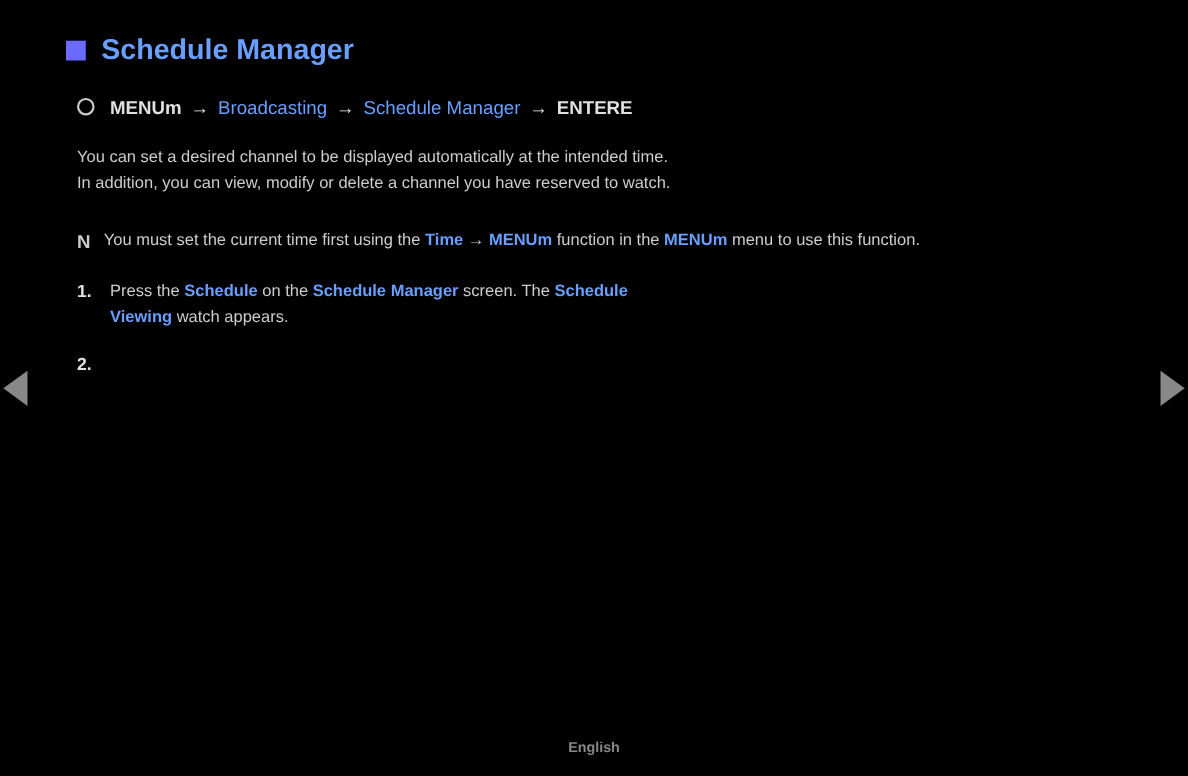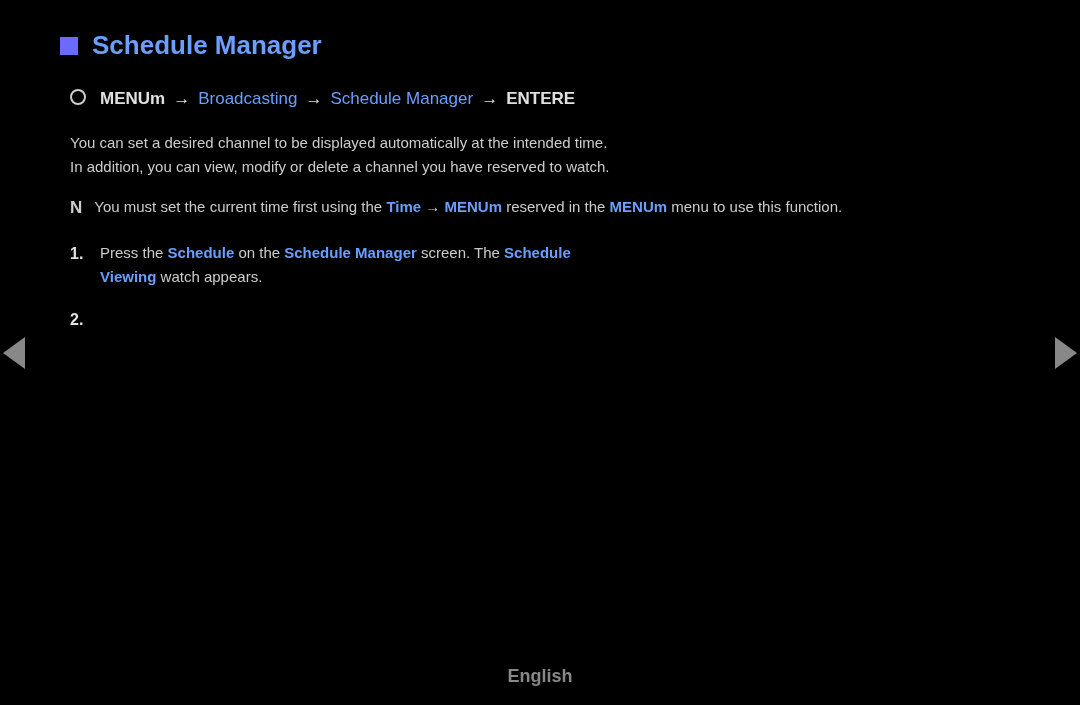--- a/index.html
+++ b/index.html
@@ -70,21 +70,21 @@
 
     .menu-arrow {
       color: #e0e0e0;
       margin: 0 4px;
     }
 
     .description {
       font-size: 15px;
       color: #ccc;
       line-height: 1.6;
-      margin-bottom: 16px;
+      margin-bottom: 28px;
       padding-left: 10px;
     }
 
     .note-block {
       display: flex;
       align-items: flex-start;
       margin-bottom: 20px;
       padding-left: 10px;
     }
 
@@ -195,21 +195,21 @@
       border-bottom: 16px solid transparent;
       border-left: 22px solid #888;
     }
 
     .footer {
       position: absolute;
       bottom: 18px;
       left: 50%;
       transform: translateX(-50%);
       color: #888;
-      font-size: 18px;
+      font-size: 13px;
       font-weight: bold;
     }
   </style>
 </head>
 <body>
 
 <div class="nav-left">
   <div class="nav-arrow-left"></div>
 </div>
 
@@ -236,21 +236,21 @@
   </div>
 
   <div class="description">
     <span>You can set a desired channel to be displayed automatically at the intended time.</span><br>
     <span>In addition, you can view, modify or delete a channel you have reserved to watch.</span>
   </div>
 
   <div class="note-block">
     <span class="note-n">N</span>
     <div class="note-text">
-      <span>You must set the current time first using the </span><span class="highlight">Time</span><span> → </span><span class="highlight">MENUm</span><span> reserved in the </span><span class="highlight">MENUm</span><span> menu to use this function.</span>
+      <span>You must set the current time first using the </span><span class="highlight">Time</span><span> → </span><span class="highlight">MENUm</span><span> function in the </span><span class="highlight">MENUm</span><span> menu to use this function.</span>
     </div>
   </div>
 
   <div class="steps-list">
 
     <div class="step-item">
       <span class="step-number">1.</span>
       <div class="step-text">
         <span>Press the </span><span class="highlight">Schedule</span><span> on the </span><span class="highlight">Schedule Manager</span><span> screen. The </span><span class="highlight">Schedule<br>Viewing</span><span> watch appears.</span>
       </div>

